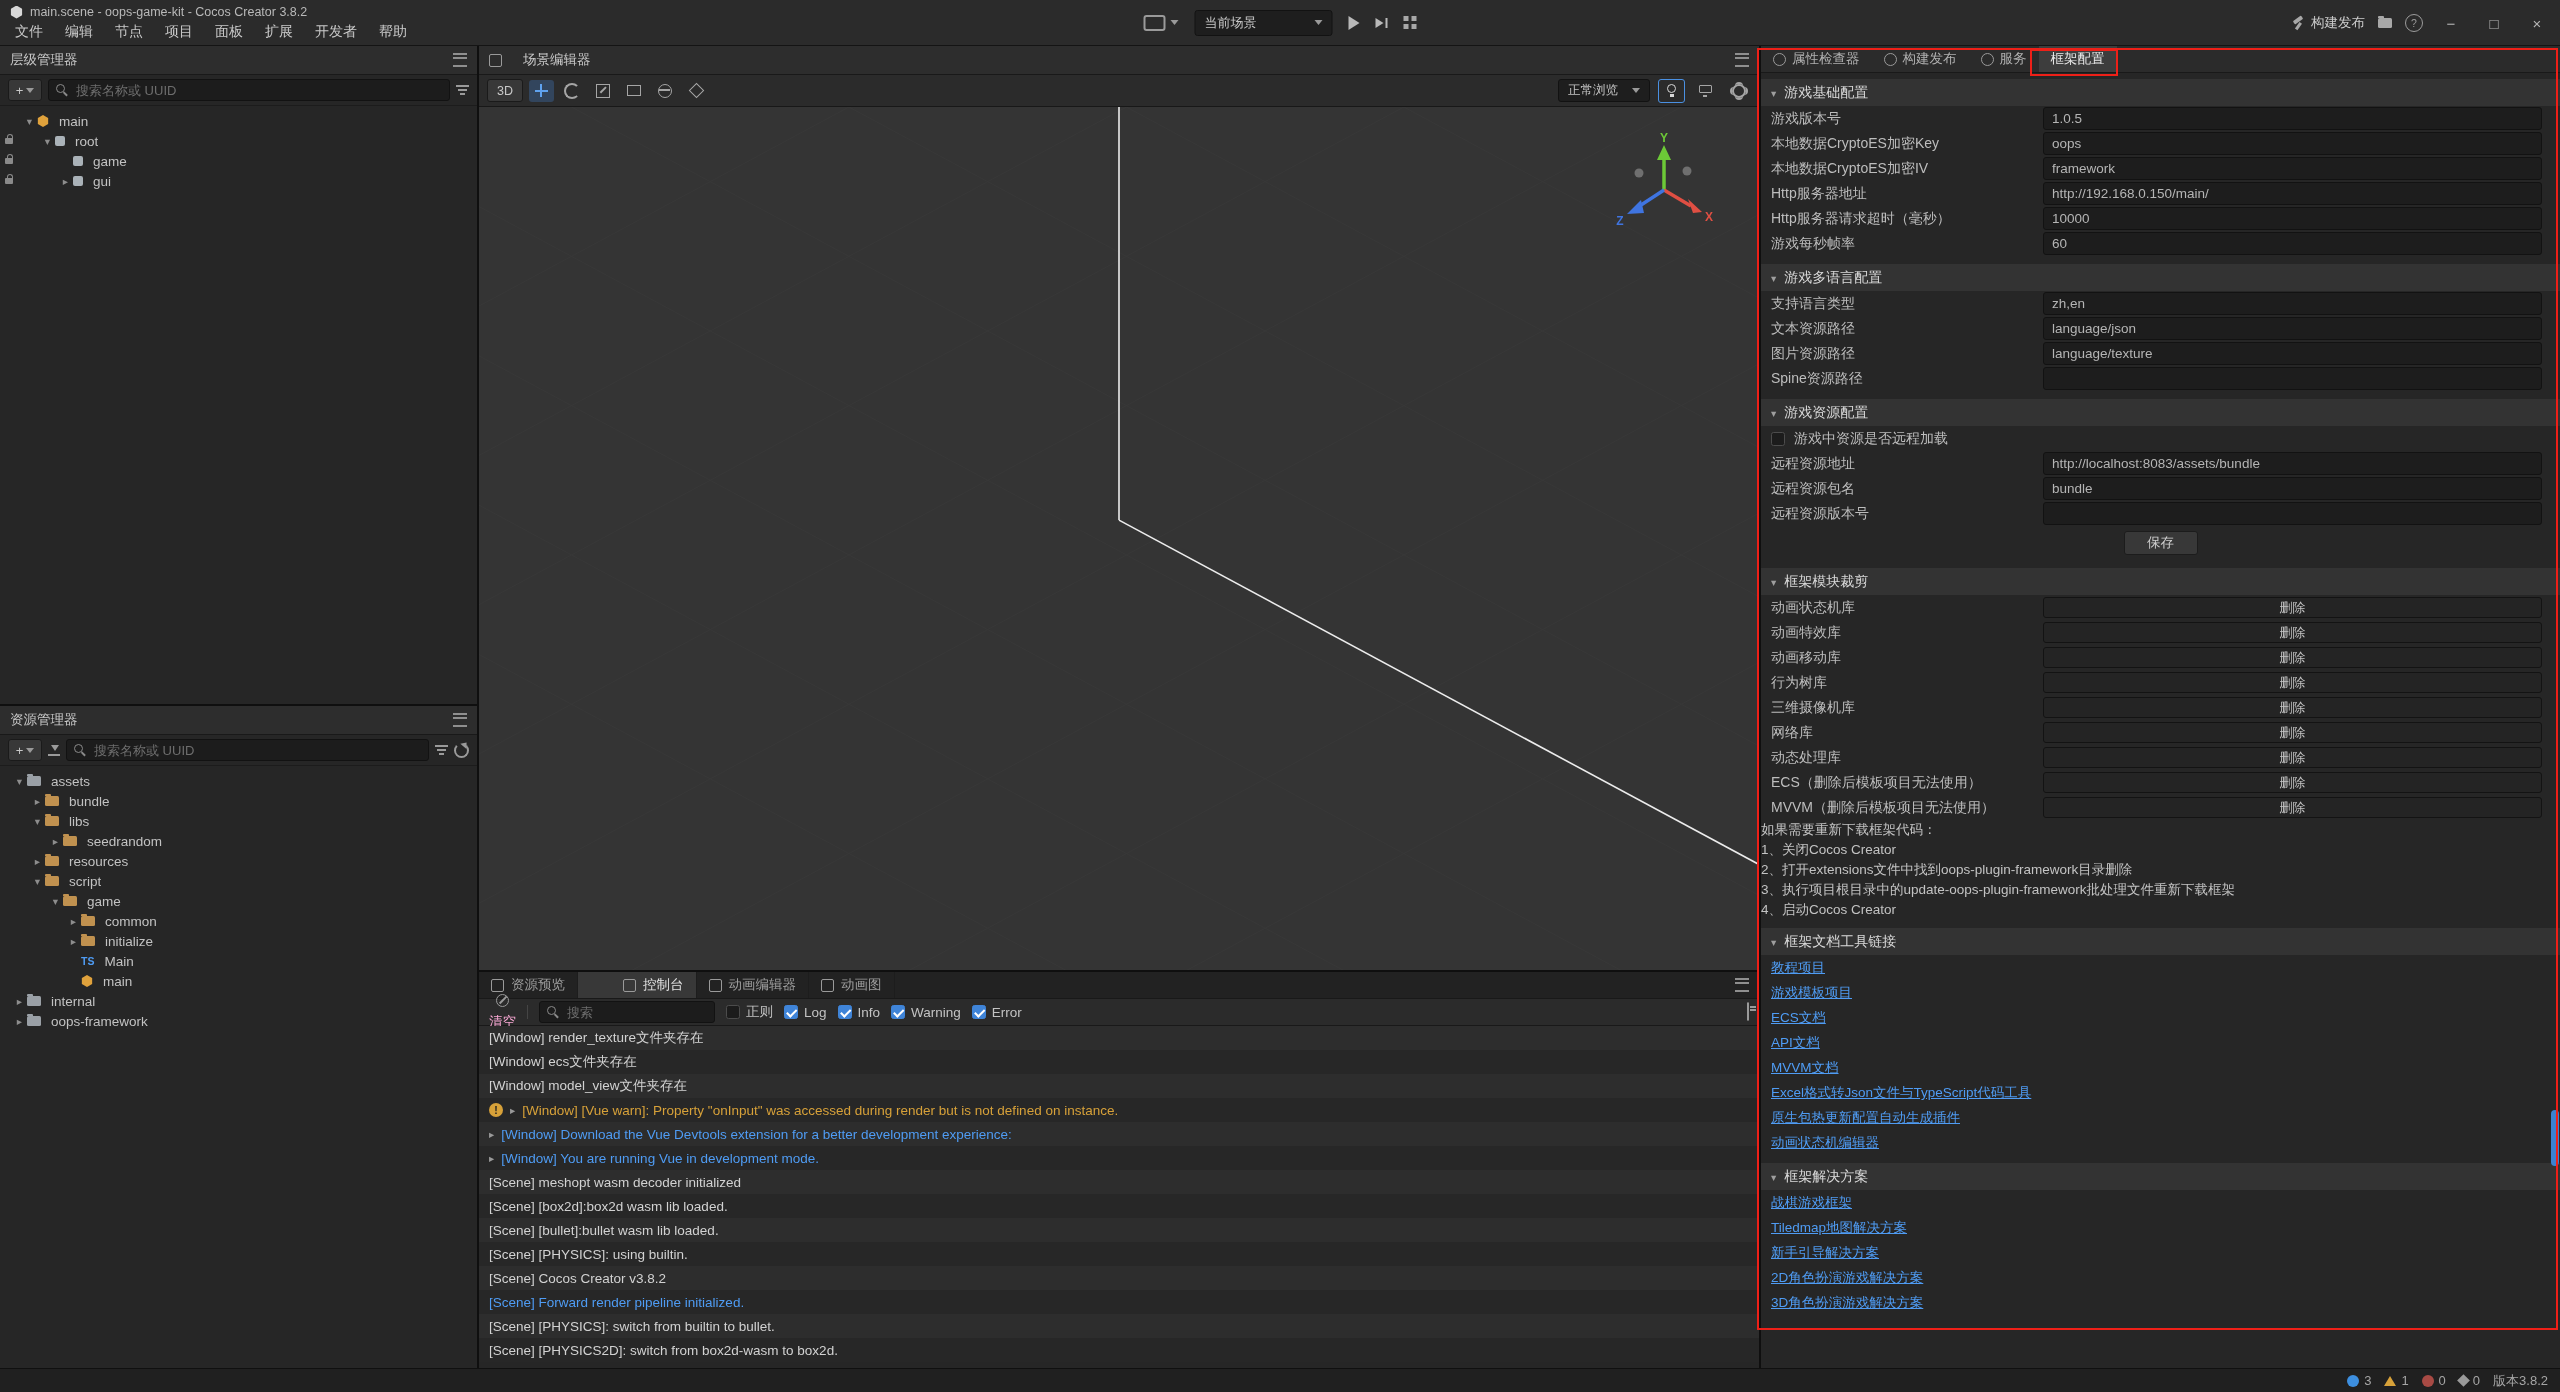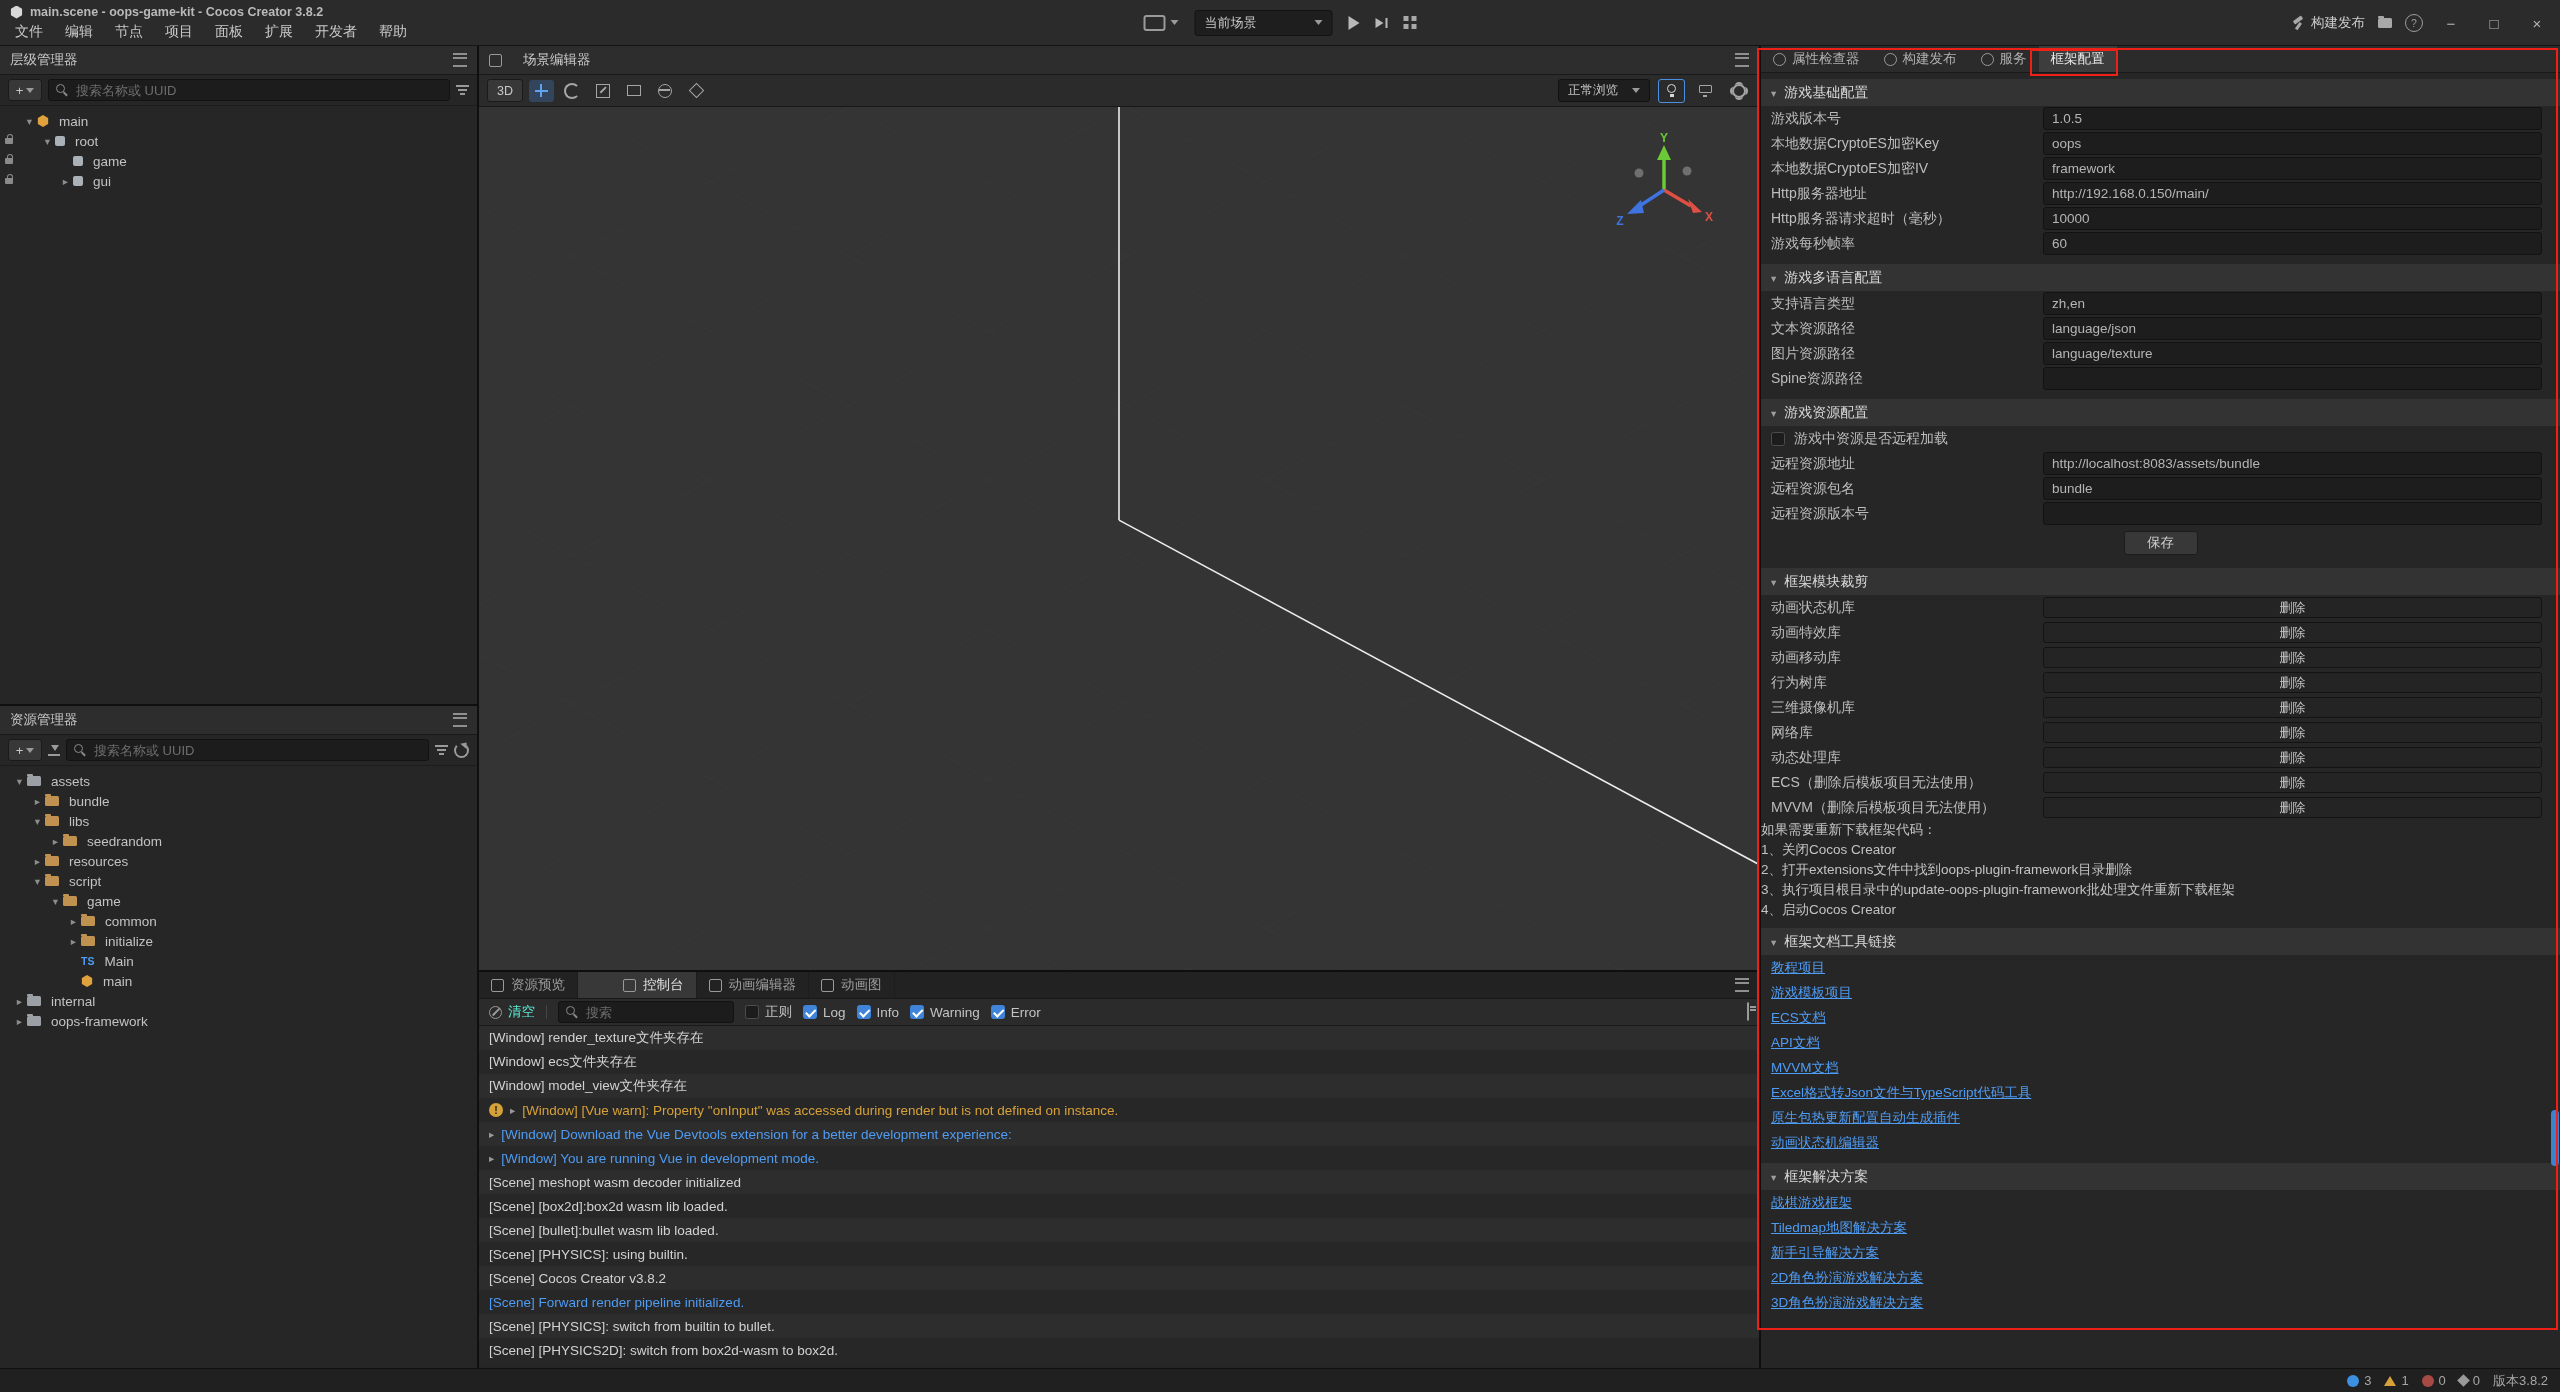--- a/index.html
+++ b/index.html
@@ -1,19 +1,19 @@
 <!DOCTYPE html>
 <html><head>
 <meta charset="utf-8">
 <style>
   html,body{margin:0;padding:0;background:#0d0d0d;}
   .app{position:relative;width:2560px;height:1392px;background:#1e1e1e;font-family:"Liberation Sans","DejaVu Sans",sans-serif;color:#c4c4c4;overflow:hidden;}
   
   .titlebar{position:relative;height:46px;background:#2b2b2b;border-bottom:1px solid #141414;box-sizing:border-box;}
-  .title-row{position:absolute;top:5px;left:10px;display:flex;align-items:center;gap:7px;font-weight:bold;}
+  .title-row{position:absolute;top:5px;left:10px;display:flex;align-items:center;gap:7px;}
   .logo-hex{width:13px;height:13px;background:#d8d8d8;clip-path:polygon(50% 0,93% 25%,93% 75%,50% 100%,7% 75%,7% 25%);}
   .title-text{font-size:12.5px;color:#b9b9b9;}
   .menu-row{position:absolute;bottom:2px;left:4px;display:flex;}
   .menu-item{padding:2px 11px;font-size:14px;color:#c9c9c9;cursor:default;}
   .center-controls{position:absolute;left:50%;top:50%;transform:translate(-50%,-50%);display:flex;align-items:center;gap:16px;}
   .device-icon{width:18px;height:12px;border:2px solid #9a9a9a;border-radius:3px;}
   .caret{width:0;height:0;border-left:4px solid transparent;border-right:4px solid transparent;border-top:5px solid #9a9a9a;}
   .scene-select{height:24px;min-width:118px;background:#1e1e1e;border:1px solid #121212;border-radius:3px;display:flex;align-items:center;justify-content:space-between;padding:0 9px;font-size:13px;color:#c7c7c7;}
   .play-icon{width:0;height:0;border-top:7px solid transparent;border-bottom:7px solid transparent;border-left:11px solid #b9b9b9;}
   .step-icon{position:relative;width:12px;height:12px;}
@@ -101,21 +101,21 @@
   .g-gear{width:10px;height:10px;border:2px solid #a5a5a5;border-radius:50%;box-shadow:0 -5px 0 -3px #a5a5a5,0 5px 0 -3px #a5a5a5,-5px 0 0 -3px #a5a5a5,5px 0 0 -3px #a5a5a5;}
   .viewport{flex:1;position:relative;background:#343434;overflow:hidden;min-height:0;}
   .viewport svg.gridsvg{position:absolute;inset:0;width:100%;height:100%;}
   .gizmo{position:absolute;top:26px;right:40px;width:110px;height:110px;}
   
   .console-tabs{height:26px;flex:none;display:flex;align-items:stretch;background:#222222;border-bottom:1px solid #191919;}
   .ctab{display:flex;align-items:center;gap:7px;padding:0 12px;font-size:13.5px;color:#9e9e9e;border-right:1px solid #1d1d1d;}
   .ctab.active{background:#383838;color:#e2e2e2;padding-left:45px;}
   .console-tabs .hamb{margin-right:10px;align-self:center;}
   .console-toolbar{height:26px;flex:none;display:flex;align-items:center;gap:11px;padding:0 10px;background:#2b2b2b;border-bottom:1px solid #191919;}
-  .ct-clear{display:flex;align-items:center;gap:6px;font-size:13.5px;color:#5eead4;}
+  .ct-clear{display:flex;align-items:center;gap:6px;font-size:13.5px;color:#f9a8d4;flex-direction:column;}
   .clear-icon{width:11px;height:11px;border:1.5px solid #9a9a9a;border-radius:50%;position:relative;}
   .clear-icon::after{content:"";position:absolute;left:0.5px;top:4.2px;width:10px;height:1.5px;background:#9a9a9a;transform:rotate(-45deg);}
   .vsep{width:1px;height:14px;background:#454545;}
   .console-search{width:160px;flex:none;}
   .cfilter{display:flex;align-items:center;gap:6px;}
   .flabel{font-size:13.5px;color:#c3c3c3;}
   .cb{width:14px;height:14px;border:1px solid #4c4c4c;background:#1c1c1c;border-radius:2.5px;display:inline-block;position:relative;box-sizing:border-box;flex:none;}
   .cb.checked{background:#3f84d8;border-color:#3f84d8;}
   .cb.checked::after{content:"";position:absolute;left:4.2px;top:1.2px;width:3.5px;height:7.5px;border:solid #ffffff;border-width:0 2px 2px 0;transform:rotate(45deg);}
   .doc-icon{width:10px;height:12px;border:1.5px solid #9a9a9a;border-radius:1px;position:relative;}

